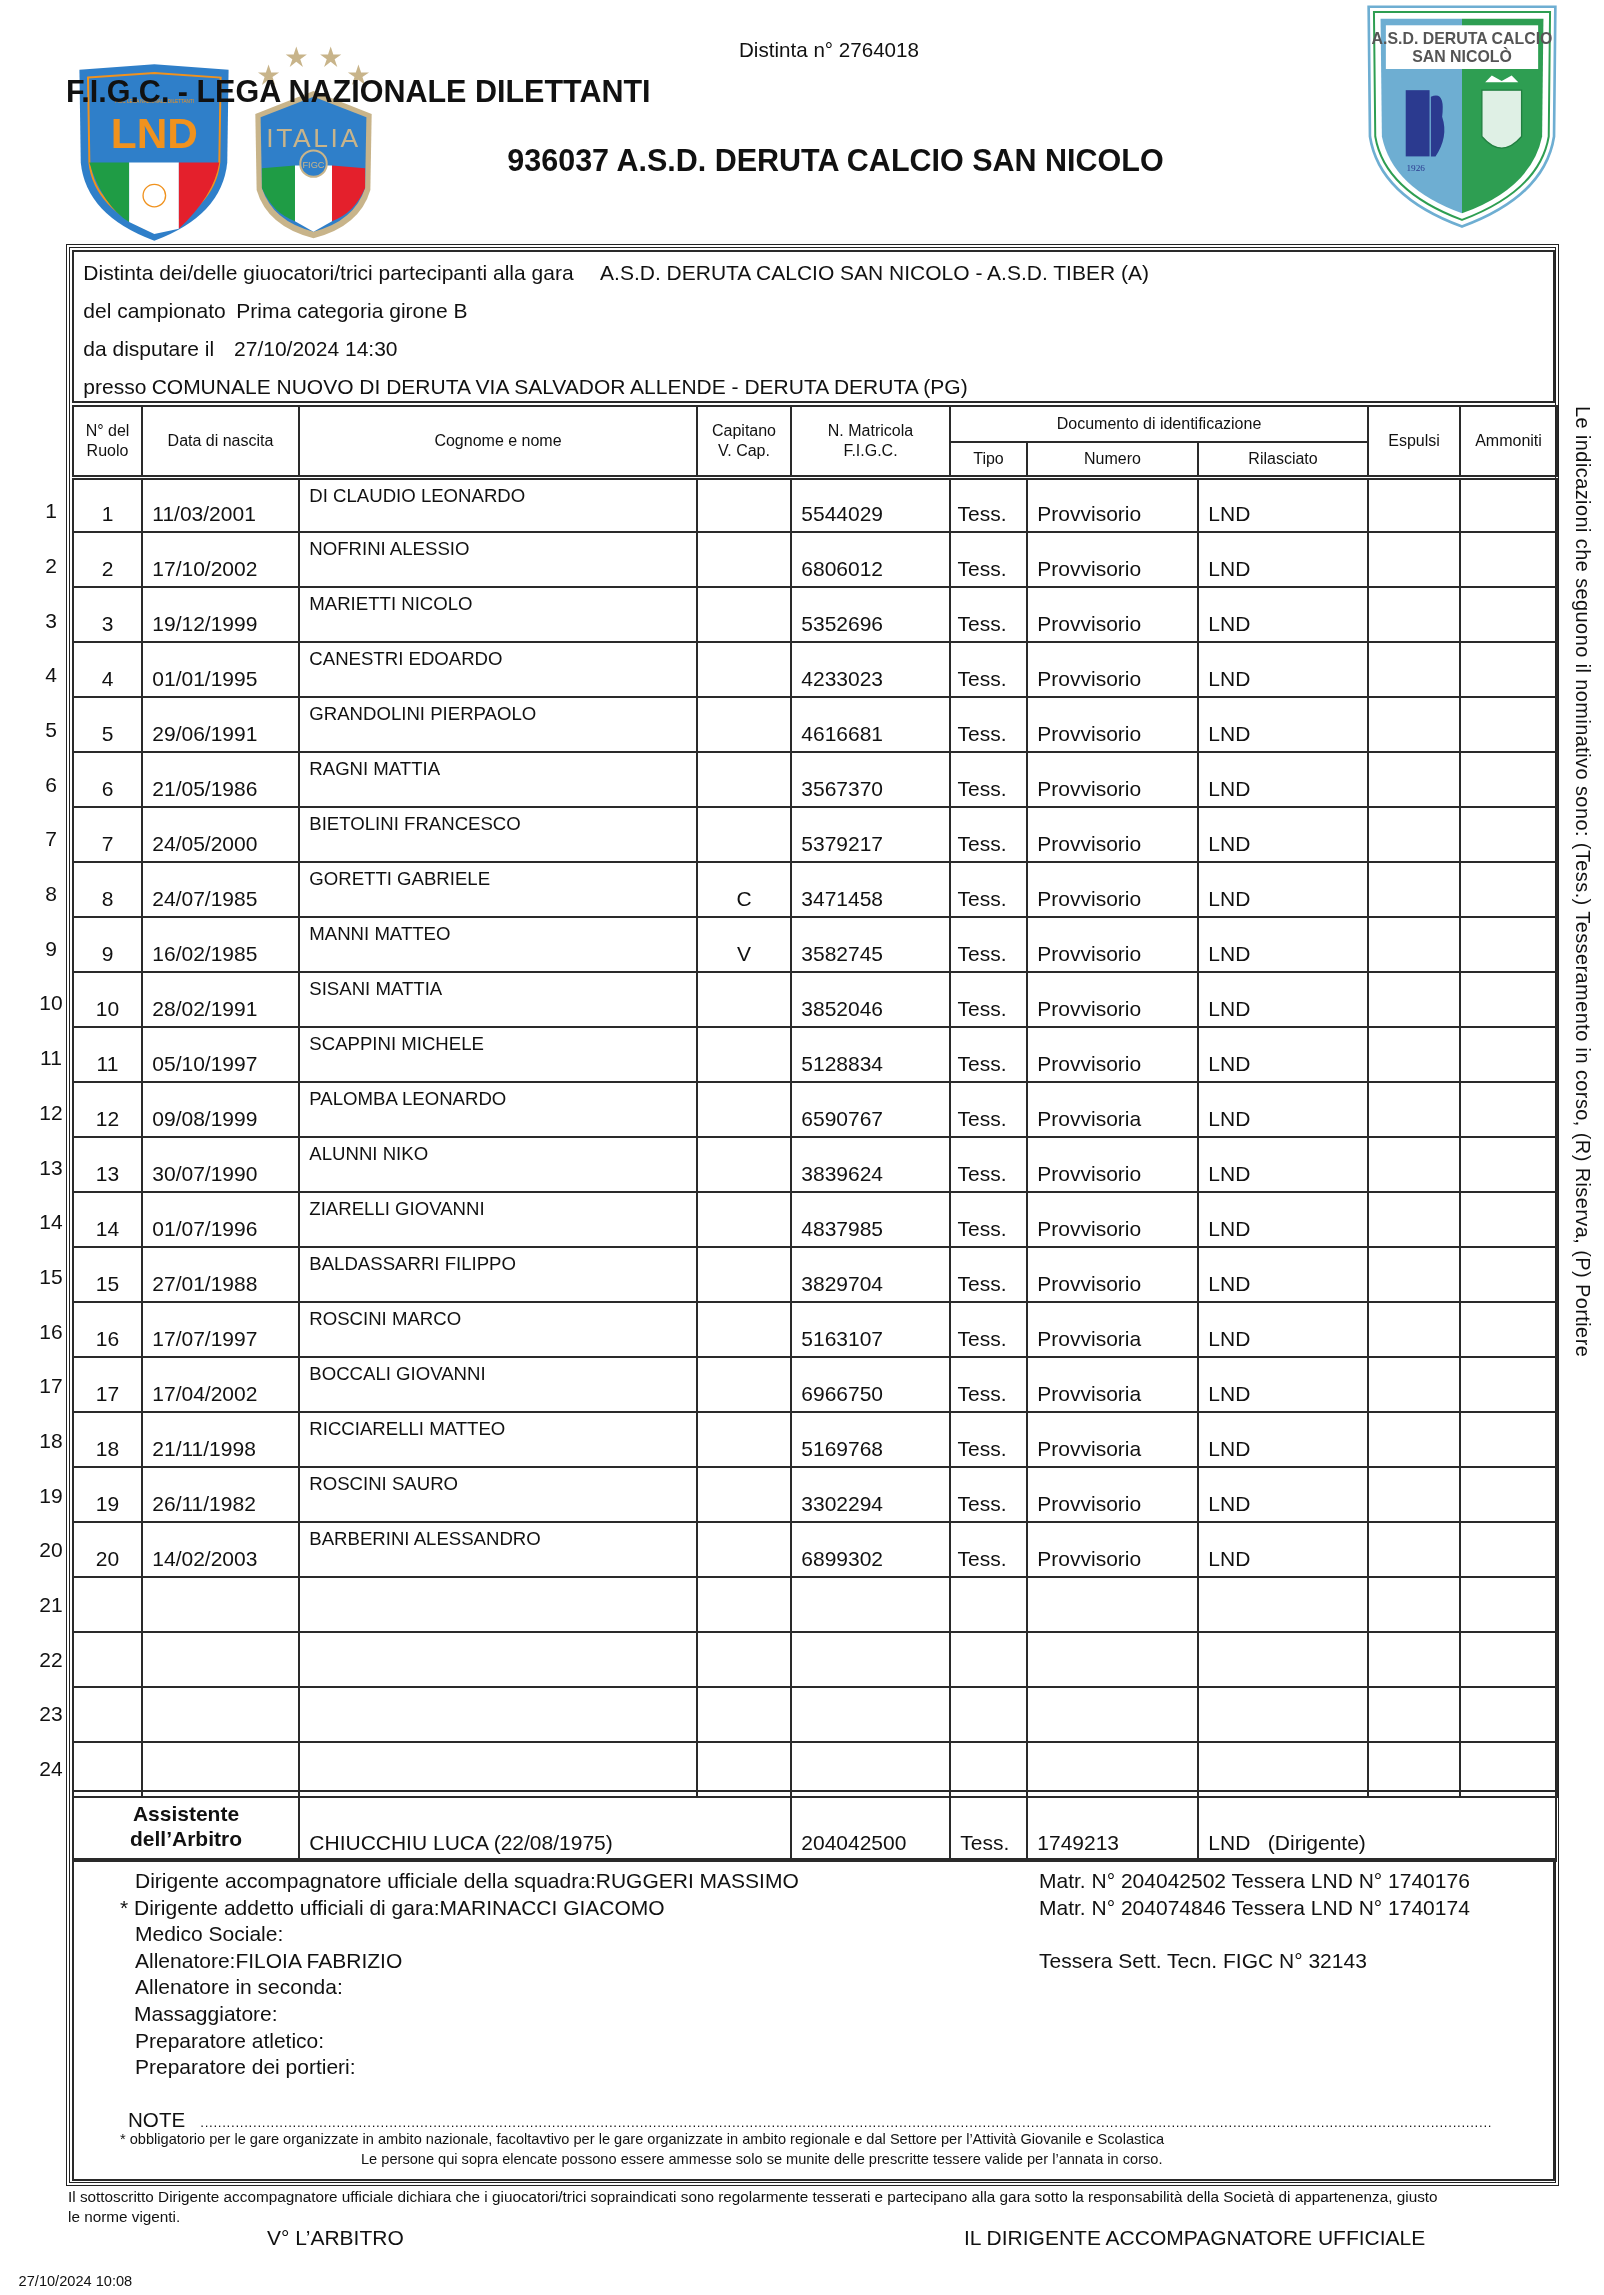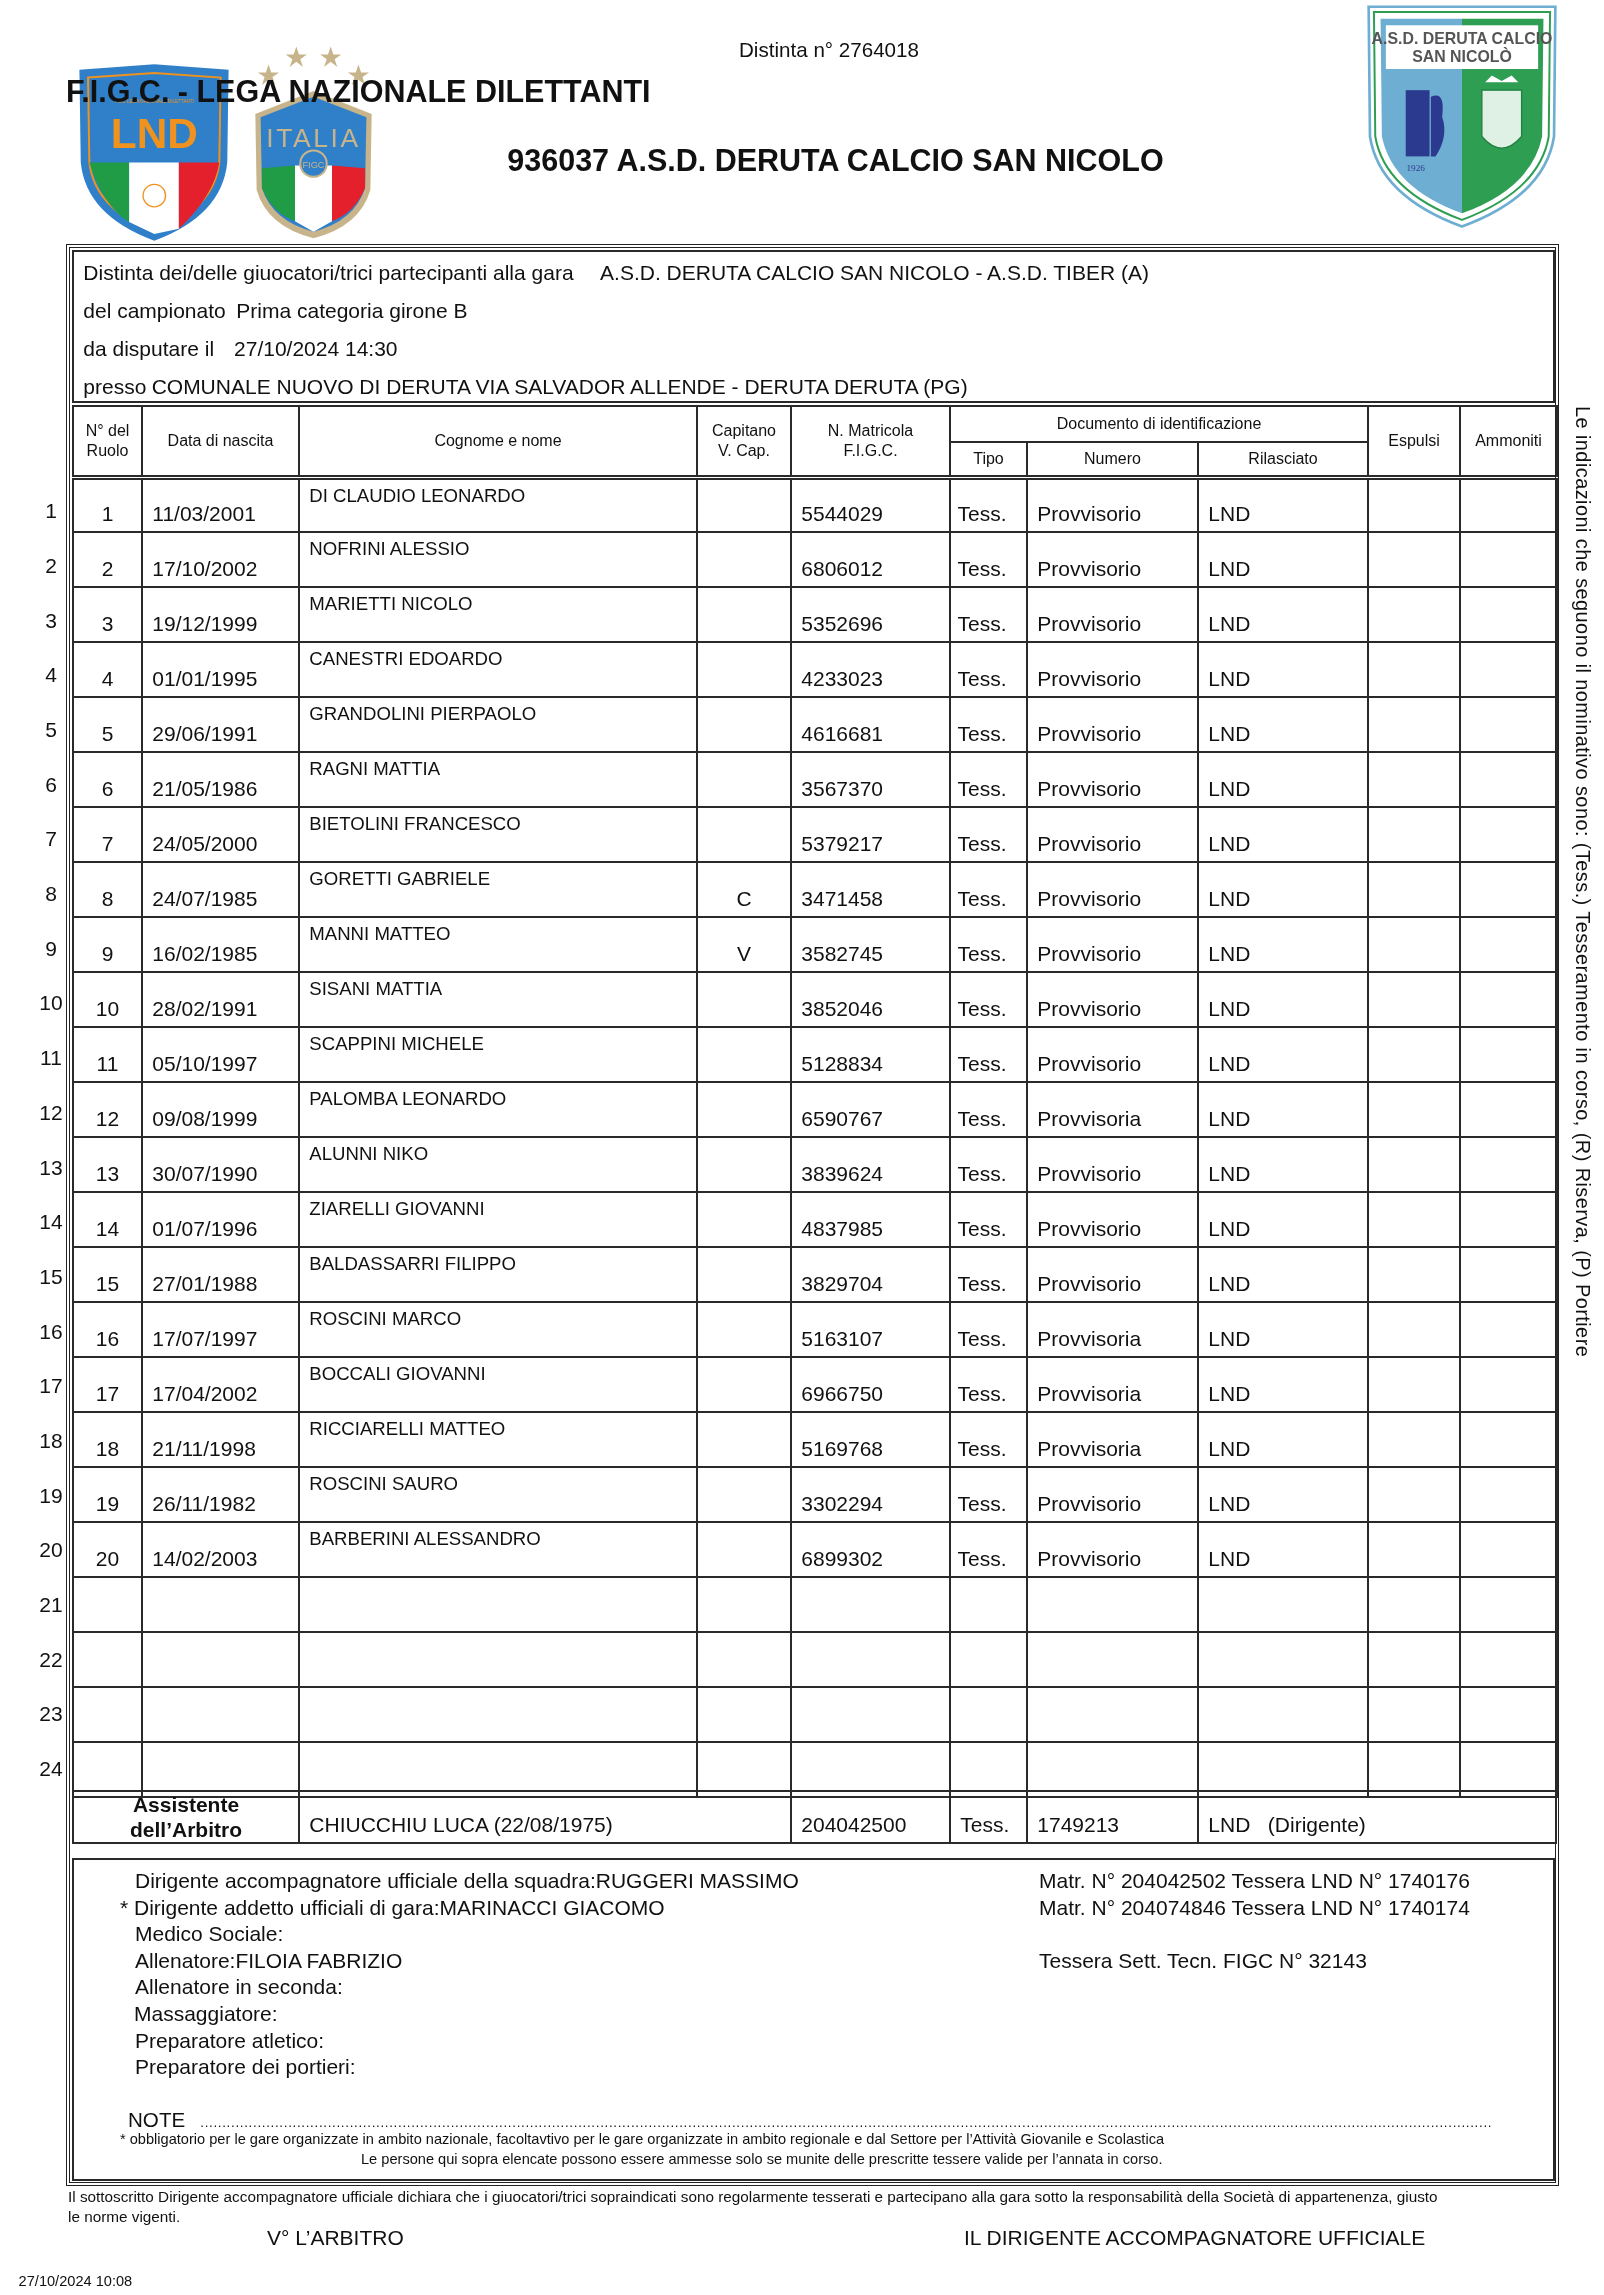--- a/index.html
+++ b/index.html
@@ -44,21 +44,21 @@
   table.roster tbody td.cap { text-align: center; }
   td.name-cell { vertical-align: top !important; padding-top: 5.3px !important; font-size: 18.6px !important; }
   td .bottom { position: absolute; left: 9.3px; bottom: 5.3px; }
   td.ruolo .bottom, td.cap .bottom { left: 0; right: 0; text-align: center; }
 
   .rownums { position: absolute; left: 33px; top: 0; width: 36px; }
   .rownum { position: absolute; width: 36px; text-align: center; font-size: 21px; }
 
   
   table.assist {
-    position: absolute; left: 72px; top: 1790px; width: 1483px; height: 54px;
+    position: absolute; left: 72px; top: 1790px; width: 1483px; height: 72px;
     border-collapse: collapse; table-layout: fixed;
   }
   table.assist td { border: 2.7px solid #2a2a2a; font-size: 21px; vertical-align: bottom; padding: 0 9.3px 5.3px; }
   table.assist td.lab { font-weight: bold; text-align: center; vertical-align: middle; line-height: 25px; padding: 0; font-size: 21px; }
 
   
   .staff { left: 72px; top: 1858px; width: 1483px; height: 323px; border: 2.7px solid #2a2a2a; }
   .staff-line { position: absolute; font-size: 21px; white-space: nowrap; }
   .note-line { position: absolute; font-size: 20.6px; white-space: nowrap; }
   .small-note { position: absolute; font-size: 14.6px; white-space: nowrap; }

